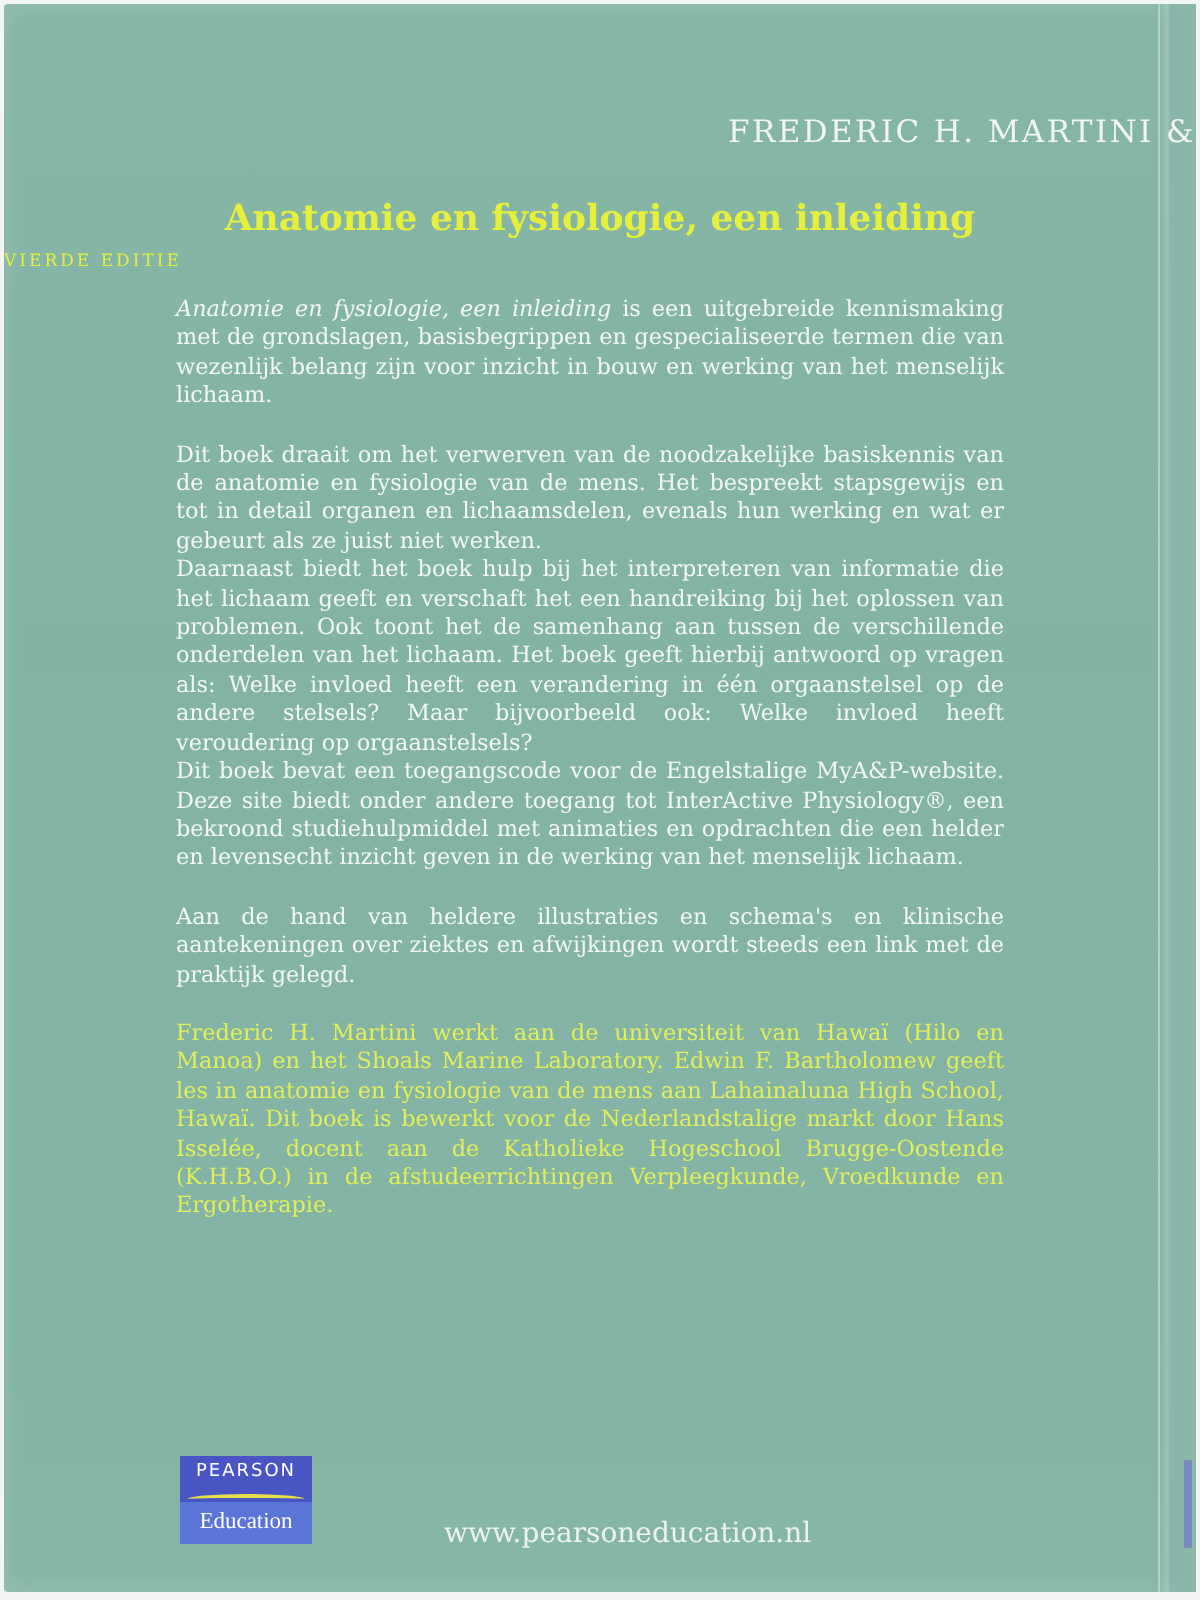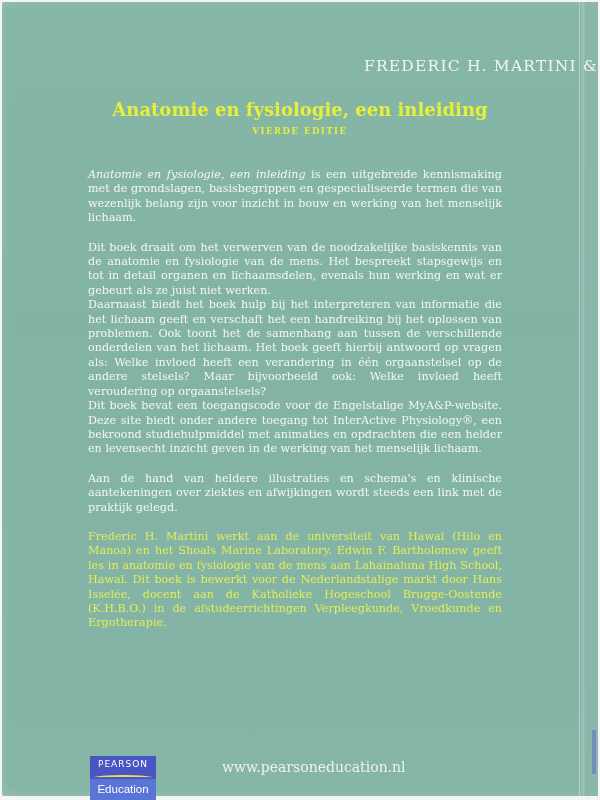--- a/index.html
+++ b/index.html
@@ -27,30 +27,29 @@
     position:absolute; left:0; right:0; top:52px; text-align:right;
     color:#f3f5f2; font-size:15.5px; letter-spacing:1.2px; line-height:24px;
     font-family: "DejaVu Serif", serif;
   }
   .title {
     position:absolute; left:0; right:0; top:96px; text-align:center;
     color:#e6f03c; font-size:18px; font-weight:bold; line-height:24px;
     font-family: "DejaVu Serif", serif;
   }
   .edition {
-    position:absolute; left:0; right:0; top:124px; text-align:center;
-    color:#e6f03c; font-size:8.5px; font-weight:bold; letter-spacing:1.5px;
+    position:absolute; left:0; right:0; top:124px; 
+    color:#e6f03c; font-size:8.5px; font-weight:normal; letter-spacing:1.5px;
     font-family: "DejaVu Serif", serif;
   }
   .body-text {
     position:absolute; left:86px; width:414px; top:146px;
     color:#f4f7f3; font-size:11.2px; line-height:14.4px;
     text-align:justify;
     font-family: "DejaVu Serif", serif;
-    margin-top: 20px;
   }
   .body-text p { margin:0 0 15px 0; }
   .body-text p.tight { margin:0; }
   .body-text em { font-style:italic; }
   .body-text .bio { color:#e3ee5a; }
   .barcode-box {
     position:absolute; left:400px; top:688px; width:100px; height:84px;
     background:#ffffff;
   }
   .isbn-text {
@@ -67,33 +66,32 @@
       #111 10px, #111 12px, #fff 12px, #fff 14px);
   }
   .barcode-digits {
     position:absolute; left:4px; right:2px; bottom:4px;
     font-family: "DejaVu Sans Mono", monospace; font-size:8px; color:#111;
     background:#fff; letter-spacing:0.5px;
   }
   .pearson-logo {
     position:absolute; left:88px; top:726px; width:66px; height:44px;
     background:#4a55c4;
-    margin-top:28px;
   }
   .pearson-top {
     position:absolute; left:0; right:0; top:3px; text-align:center;
     color:#fff; font-family: "DejaVu Sans", sans-serif; font-size:9px; letter-spacing:1px;
   }
   .pearson-swoosh {
     position:absolute; left:4px; right:4px; top:19px; height:3px;
     border-top:2px solid #e8e04a; border-radius:50% 50% 0 0;
   }
   .pearson-bottom {
     position:absolute; left:0; right:0; top:23px; height:21px; background:#5a74d8;
-    text-align:center; color:#fff; font-family: Liberation Sans, sans-serif; font-size:11.5px; line-height:20px;
+    text-align:center; color:#fff; font-family: Liberation Serif, serif; font-size:11.5px; line-height:20px;
   }
   .website {
     position:absolute; left:220px; top:757px;
     color:#eef2ef; font-size:14px; font-family: "DejaVu Serif", serif; text-align: right;
   }
 </style>
 </head>
 <body>
 
 <div class="cover">

